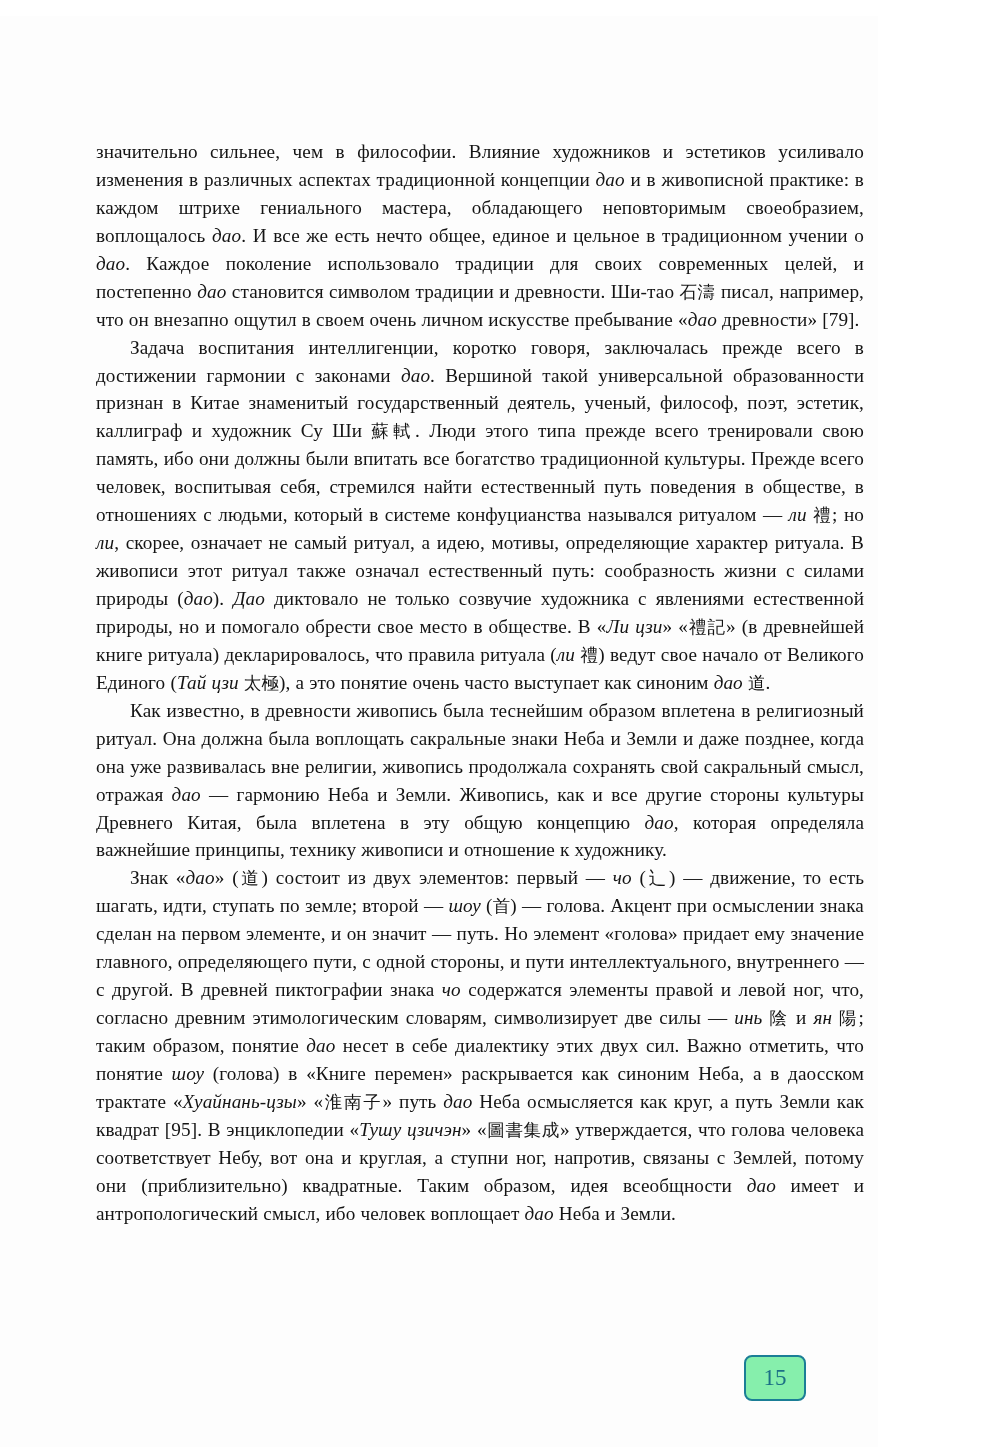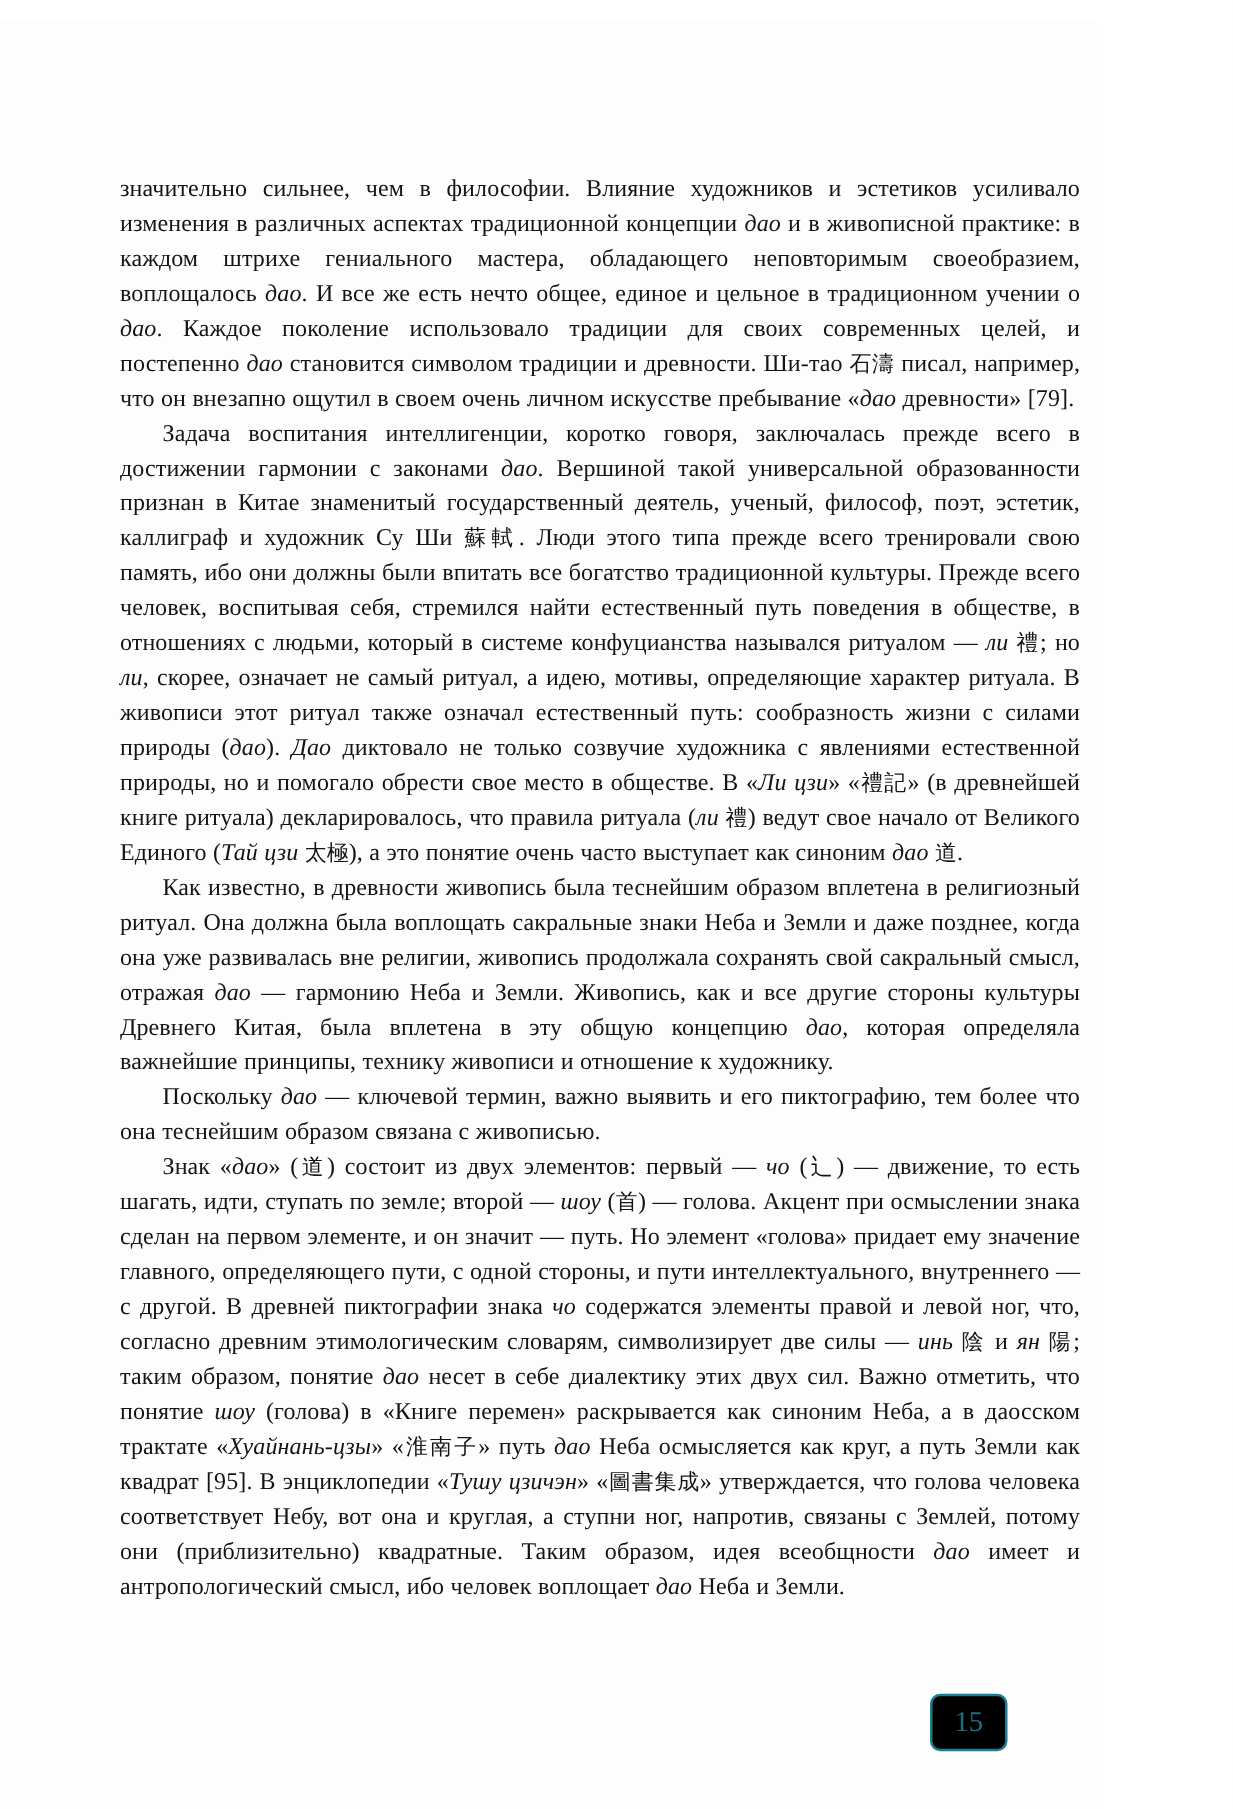--- a/index.html
+++ b/index.html
@@ -61,38 +61,37 @@
     bottom: 62px;
     width: 58px;
     height: 42px;
     border: 2px solid #1b7e96;
     border-radius: 8px;
     display: flex;
     align-items: center;
     justify-content: center;
     font-size: 23px;
     color: #1b6f85;
-    background: #000000;
+    background: #86efac;
     font-family: "Liberation Serif", serif;
   }
 </style>
 </head>
 <body>
 
 <div class="page">
 
   <div class="text-column">
 
     <p class="para no-indent">значительно сильнее, чем в философии. Влияние художников и эстетиков усиливало изменения в различных аспектах традиционной концепции <i>дао</i> и в живописной практике: в каждом штрихе гениального мастера, обладающего неповторимым своеобразием, воплощалось <i>дао</i>. И все же есть нечто общее, единое и цельное в традиционном учении о <i>дао</i>. Каждое поколение использовало традиции для своих современных целей, и постепенно <i>дао</i> становится символом традиции и древности. Ши-тао <span class="cjk">石濤</span> писал, например, что он внезапно ощутил в своем очень личном искусстве пребывание «<i>дао</i> древности» [79].</p>
 
     <p class="para">Задача воспитания интеллигенции, коротко говоря, заключалась прежде всего в достижении гармонии с законами <i>дао</i>. Вершиной такой универсальной образованности признан в Китае знаменитый государственный деятель, ученый, философ, поэт, эстетик, каллиграф и художник Су Ши <span class="cjk">蘇軾</span>. Люди этого типа прежде всего тренировали свою память, ибо они должны были впитать все богатство традиционной культуры. Прежде всего человек, воспитывая себя, стремился найти естественный путь поведения в обществе, в отношениях с людьми, который в системе конфуцианства назывался ритуалом — <i>ли</i> <span class="cjk">禮</span>; но <i>ли</i>, скорее, означает не самый ритуал, а идею, мотивы, определяющие характер ритуала. В живописи этот ритуал также означал естественный путь: сообразность жизни с силами природы (<i>дао</i>). <i>Дао</i> диктовало не только созвучие художника с явлениями естественной природы, но и помогало обрести свое место в обществе. В «<i>Ли цзи</i>» «<span class="cjk">禮記</span>» (в древнейшей книге ритуала) декларировалось, что правила ритуала (<i>ли</i> <span class="cjk">禮</span>) ведут свое начало от Великого Единого (<i>Тай цзи</i> <span class="cjk">太極</span>), а это понятие очень часто выступает как синоним <i>дао</i> <span class="cjk">道</span>.</p>
 
     <p class="para">Как известно, в древности живопись была теснейшим образом вплетена в религиозный ритуал. Она должна была воплощать сакральные знаки Неба и Земли и даже позднее, когда она уже развивалась вне религии, живопись продолжала сохранять свой сакральный смысл, отражая <i>дао</i> — гармонию Неба и Земли. Живопись, как и все другие стороны культуры Древнего Китая, была вплетена в эту общую концепцию <i>дао</i>, которая определяла важнейшие принципы, технику живописи и отношение к художнику.</p>
 
-    <p class="para">Поскольку <i>дао</i> — ключевой термин, важно выявить и его пиктографию, тем более что она теснейшим образом связана с живописью.</p>
 
     <p class="para">Знак «<i>дао</i>» (<span class="cjk">道</span>) состоит из двух элементов: первый — <i>чо</i> (<span class="cjk">辶</span>) — движение, то есть шагать, идти, ступать по земле; второй — <i>шоу</i> (<span class="cjk">首</span>) — голова. Акцент при осмыслении знака сделан на первом элементе, и он значит — путь. Но элемент «голова» придает ему значение главного, определяющего пути, с одной стороны, и пути интеллектуального, внутреннего — с другой. В древней пиктографии знака <i>чо</i> содержатся элементы правой и левой ног, что, согласно древним этимологическим словарям, символизирует две силы — <i>инь</i> <span class="cjk">陰</span> и <i>ян</i> <span class="cjk">陽</span>; таким образом, понятие <i>дао</i> несет в себе диалектику этих двух сил. Важно отметить, что понятие <i>шоу</i> (голова) в «Книге перемен» раскрывается как синоним Неба, а в даосском трактате «<i>Хуайнань-цзы</i>» «<span class="cjk">淮南子</span>» путь <i>дао</i> Неба осмысляется как круг, а путь Земли как квадрат [95]. В энциклопедии «<i>Тушу цзичэн</i>» «<span class="cjk">圖書集成</span>» утверждается, что голова человека соответствует Небу, вот она и круглая, а ступни ног, напротив, связаны с Землей, потому они (приблизительно) квадратные. Таким образом, идея всеобщности <i>дао</i> имеет и антропологический смысл, ибо человек воплощает <i>дао</i> Неба и Земли.</p>
 
 
   </div>
 
   <div class="page-number">15</div>
 
 </div>
 

